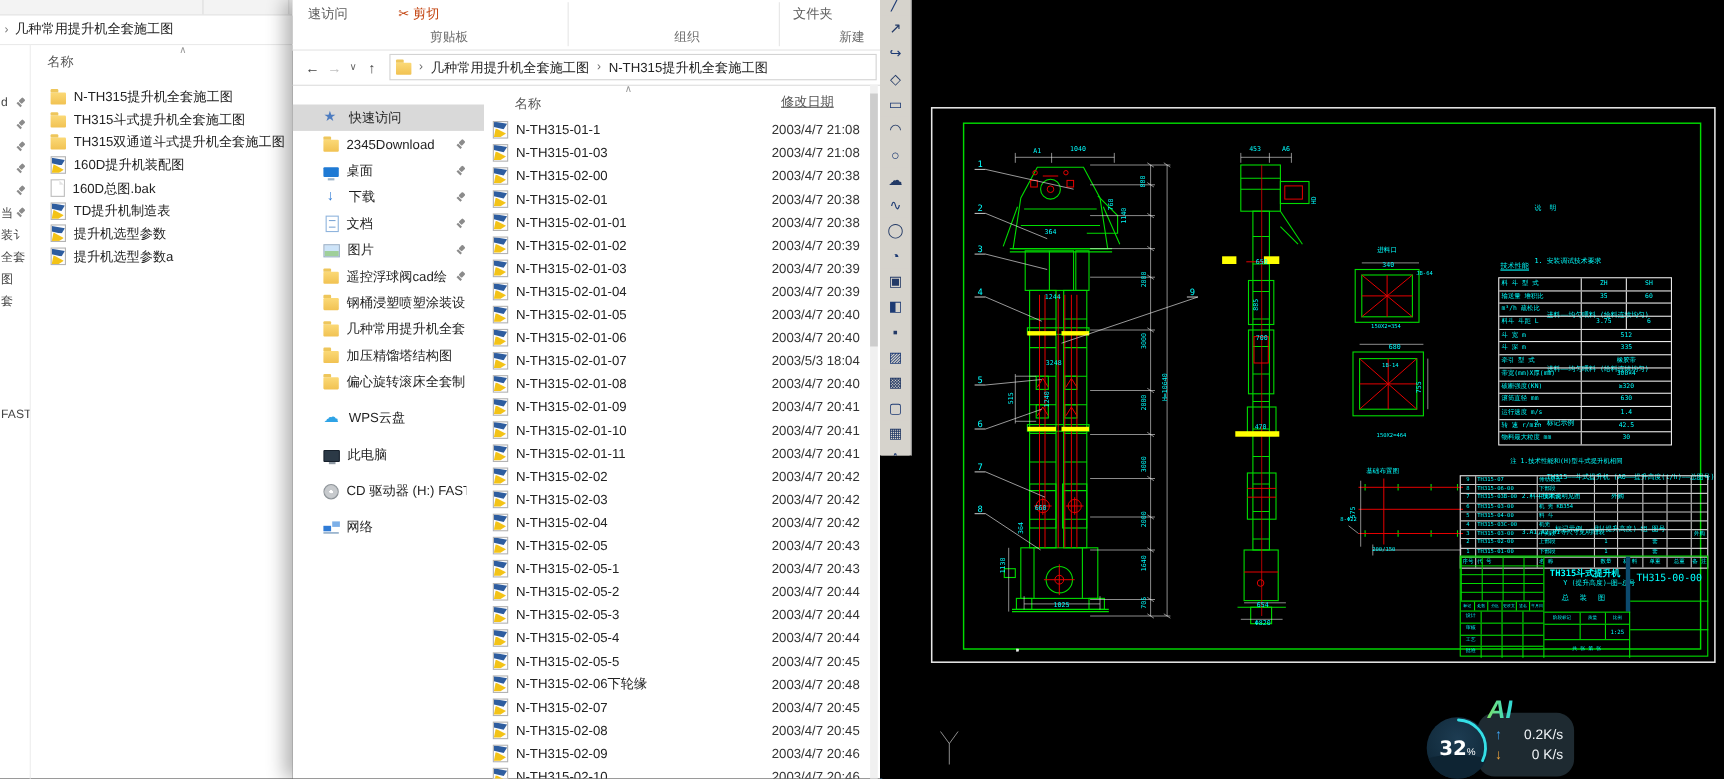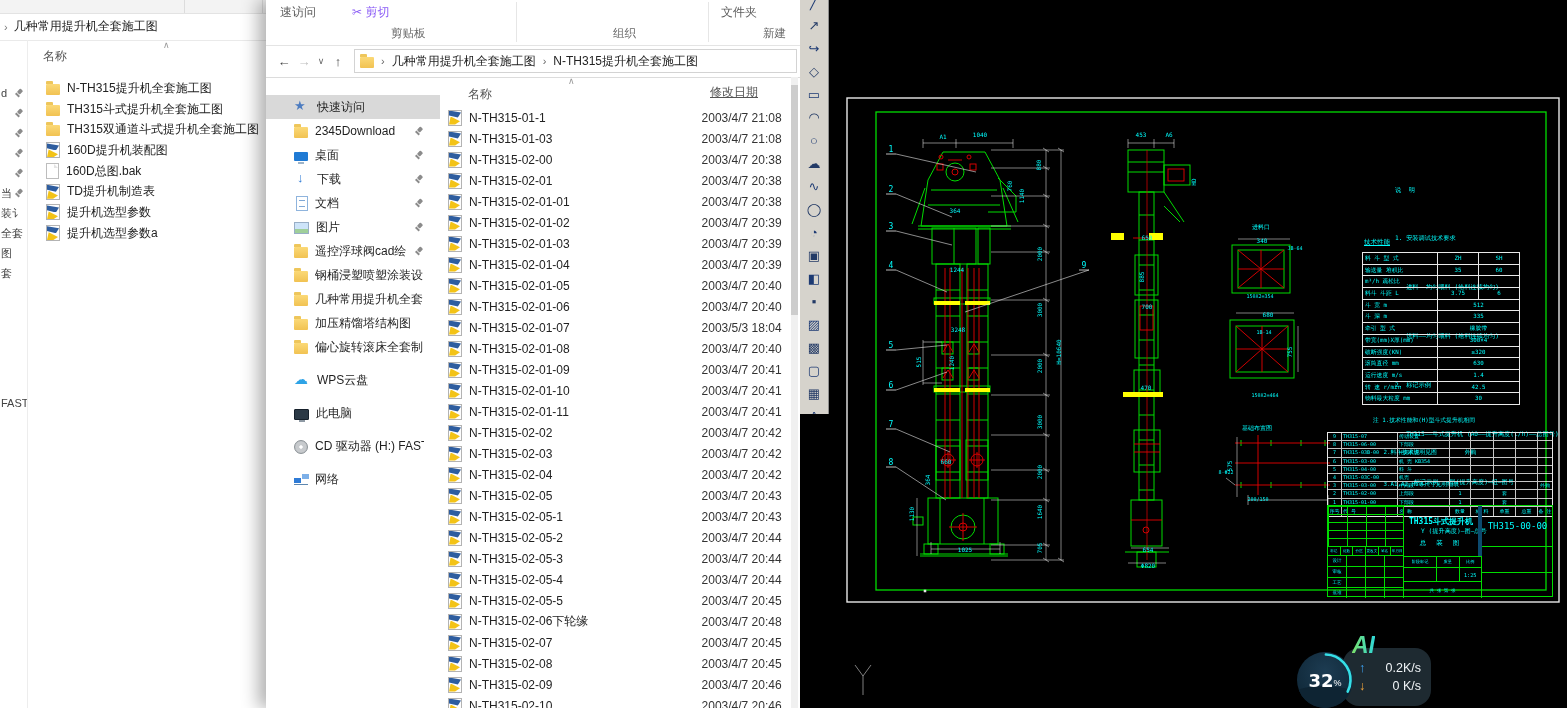--- a/index.html
+++ b/index.html
@@ -8,21 +8,21 @@
 
   
   #bg-explorer{position:absolute;left:0;top:0;width:266px;height:708px;background:#fff;}
   .bg-topstrip{position:absolute;left:0;top:0;width:100%;height:13px;background:#f3f3f3;border-bottom:1px solid #e3e3e3;}
   .bg-topstrip .vd{position:absolute;top:0;width:1px;height:13px;background:#dcdcdc;}
   .bg-addr{position:absolute;left:0;top:13px;width:100%;height:27px;border-bottom:1px solid #eaeaea;display:flex;align-items:center;}
   .bg-addr .chev{color:#777;margin:0 6px 0 4px;font-size:11px;}
   .bg-body{position:absolute;left:0;top:40px;width:100%;height:668px;}
   .bg-leftstrip{position:absolute;left:0;top:0;width:27px;height:668px;border-right:1px solid #ededed;overflow:hidden;}
   .lfrag{height:20px;display:flex;align-items:center;justify-content:space-between;padding:0 3px 0 1px;color:#444;font-size:11px;overflow:hidden;white-space:nowrap;}
-  .lfrag.gap{margin-top:110px;}
+  .lfrag.gap{margin-top:84px;}
   .bg-files{position:absolute;left:27px;top:0;right:0;height:668px;}
   .bg-colhead{position:absolute;left:16px;top:8px;color:#555;}
   .bg-caret{position:absolute;left:136px;top:0px;color:#999;font-size:9px;}
   .bg-rows{position:absolute;left:0;top:38px;right:0;}
   .bgrow{height:20.7px;display:flex;align-items:center;padding-left:19px;white-space:nowrap;}
 
   
   .pin{width:10px;height:10px;position:relative;flex:none;}
   .pin::before{content:"";position:absolute;left:4px;top:1px;width:4px;height:5px;background:#8b8b8b;border-radius:1px;transform:rotate(45deg);}
   .pin::after{content:"";position:absolute;left:1px;top:6px;width:5px;height:2px;background:#8b8b8b;transform:rotate(45deg);}
@@ -35,21 +35,21 @@
   .ficon[data-icon="bak"]{background:#fff;border:1px solid #bdbdbd;width:11px;height:14px;}
   .ficon[data-icon="bak"]::before{content:"";position:absolute;right:0;top:0;border-left:4px solid #e4e4e4;border-top:4px solid #fff;}
 
   
   #fg-explorer{position:absolute;left:266px;top:0;width:534px;height:708px;background:#fff;
                border-right:2px solid #0b79d0;box-shadow:-8px 0 16px rgba(0,0,0,.30);}
   .ribbon{position:absolute;left:0;top:0;width:100%;height:45px;background:#fff;border-bottom:1px solid #e4e4e4;}
   .ribbon .vd{position:absolute;top:2px;width:1px;height:40px;background:#e6e6e6;}
   .rb-label{position:absolute;color:#5c5c5c;}
   .rb-grouplabel{position:absolute;bottom:4px;color:#6a6a6a;font-size:11.5px;margin-left:13px;}
-  .rb-cut{position:absolute;left:86px;top:4px;color:#8b5cf6;}
+  .rb-cut{position:absolute;left:96px;top:4px;color:#c2410c;}
   .addrbar{position:absolute;left:0;top:45px;width:100%;height:32px;border-bottom:1px solid #dcdcdc;display:flex;align-items:center;}
   .nav-ico{width:20px;text-align:center;font-size:13px;color:#444;flex:none;}
   .nav-ico.dis{color:#c0c0c0;}
   .nav-ico.sm{font-size:9px;width:14px;color:#666;}
   .addr-field{margin-left:6px;width:436px;height:22px;border:1px solid #d3d3d3;display:flex;align-items:center;padding-left:5px;white-space:nowrap;overflow:hidden;}
   .addr-field .chev{color:#666;margin:0 7px;font-size:11px;}
   .fg-body{position:absolute;left:0;top:77px;width:100%;height:631px;}
   .sidebar{position:absolute;left:0;top:0;width:174px;height:631px;padding-top:18px;box-sizing:border-box;overflow:hidden;}
   .srow{height:24px;display:flex;align-items:center;padding-left:28px;padding-right:16px;white-space:nowrap;overflow:hidden;color:#1f1f1f;}
   .srow.sel{background:#d9d9d9;}

